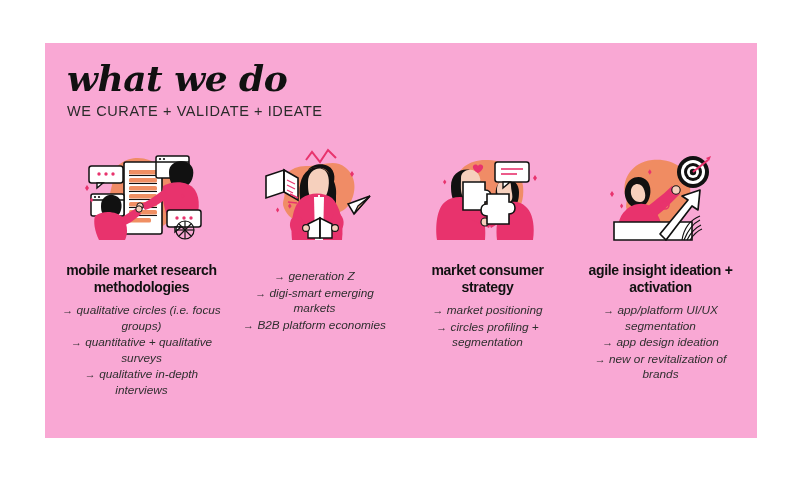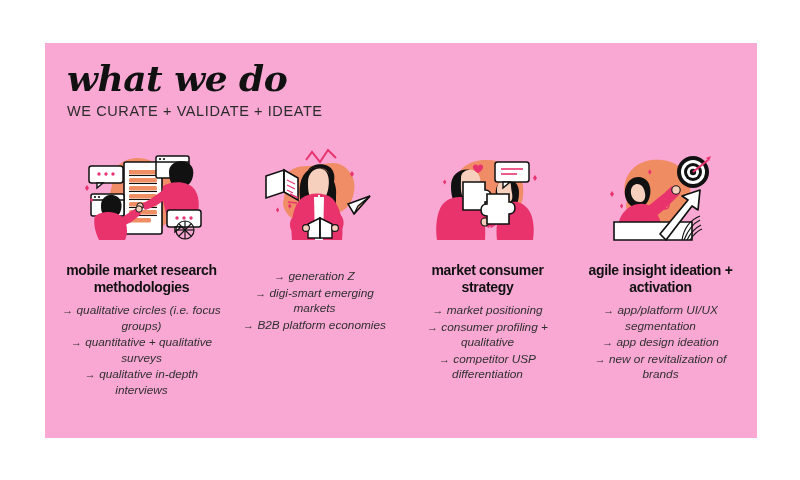--- a/index.html
+++ b/index.html
@@ -213,22 +213,21 @@
           <path d="M55 18 c-2 -3 -6 -1 -5 2 c1 3 5 5 5 5 c0 0 4 -2 5 -5 c1 -3 -3 -5 -5 -2 Z" fill="#e8336d"></path>
           <g fill="#e8336d">
             <path d="M110 30 l2 -3 l2 3 l-2 3 Z"></path>
             <path d="M20 34 l1.7 -2.5 l1.7 2.5 l-1.7 2.5 Z"></path>
           </g>
         </svg>
       </div>
       <div class="heading">market consumer strategy</div>
       <div class="bullets">
         <div class="bullet"><span class="arrow">→</span> <span>market positioning</span></div>
-        <div class="bullet"><span class="arrow">→</span> <span>consumer profiling + qualitative</span></div>
-        <div class="bullet"><span class="arrow">→</span> <span>competitor USP differentiation</span></div>
+        <div class="bullet"><span class="arrow">→</span> <span>circles profiling + segmentation</span></div>
       </div>
     </div>
 
     <div class="col">
       <div class="art">
         <svg viewBox="0 0 130 100">
           <path d="M30 50 C24 32,36 14,56 12 C76 10,92 20,94 38 C96 56,88 72,70 78 C52 84,38 76,32 64 C28 57,32 56,30 50 Z" fill="#ef8a5c" opacity="0.95"></path>
           <path d="M52 34 C46 26,34 28,30 38 C26 48,32 60,42 60 C52 60,58 44,52 34 Z" fill="#111"></path>
           <path d="M46 38 C42 34,36 36,35 42 C34 49,39 55,45 54 C51 53,50 43,46 38 Z" fill="#f6d0bd"></path>
           <path d="M30 62 C22 68,20 84,22 92 L66 92 C68 76,62 64,54 58 C46 53,34 57,30 62 Z" fill="#e8336d"></path>

